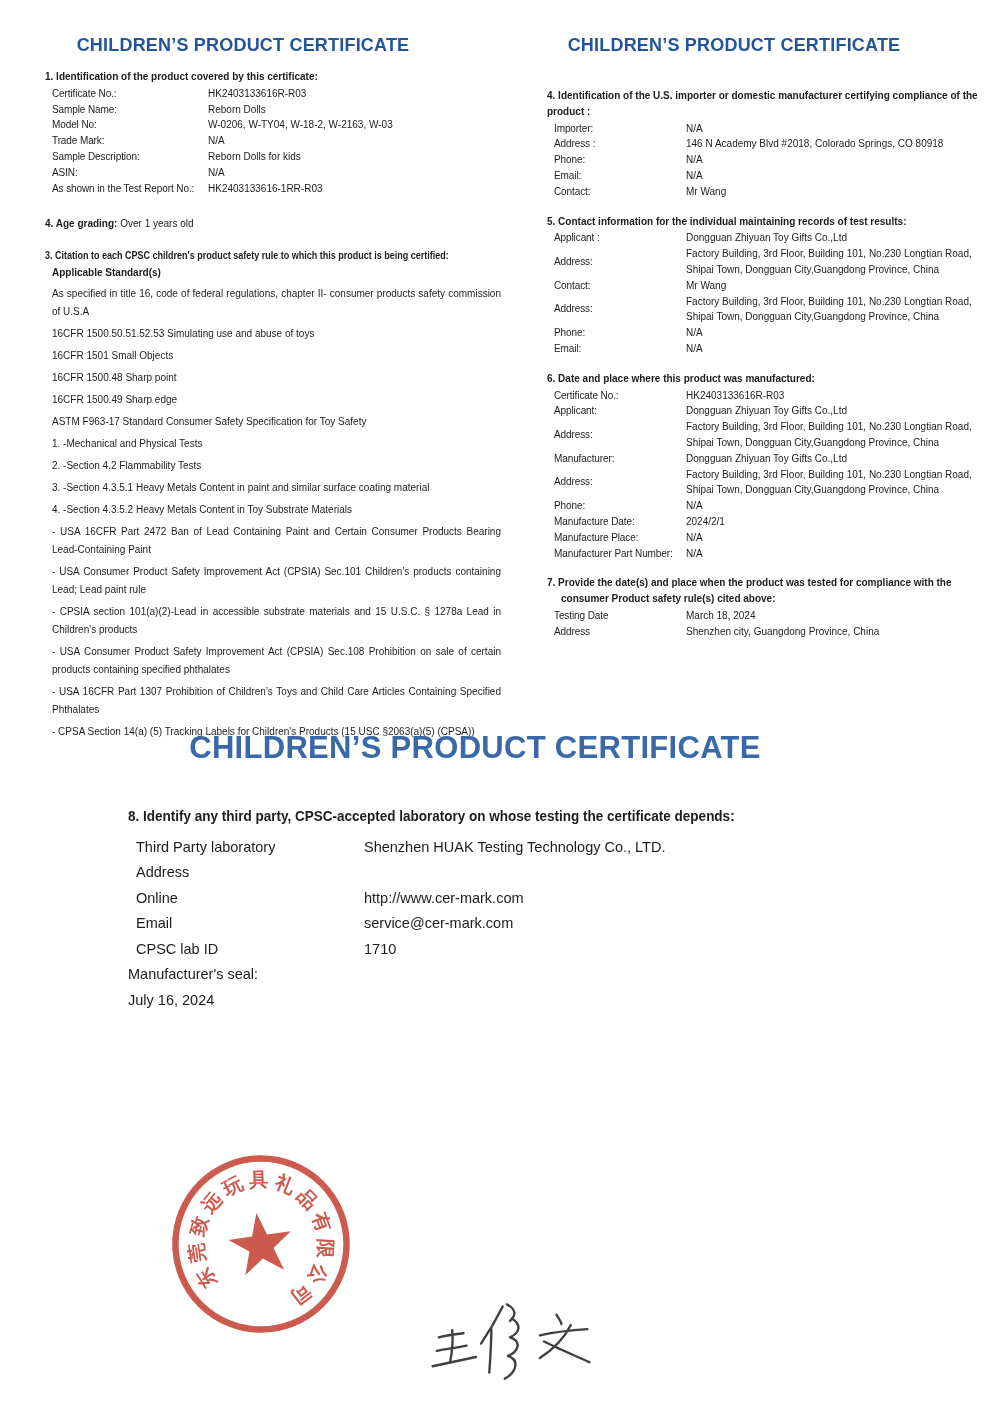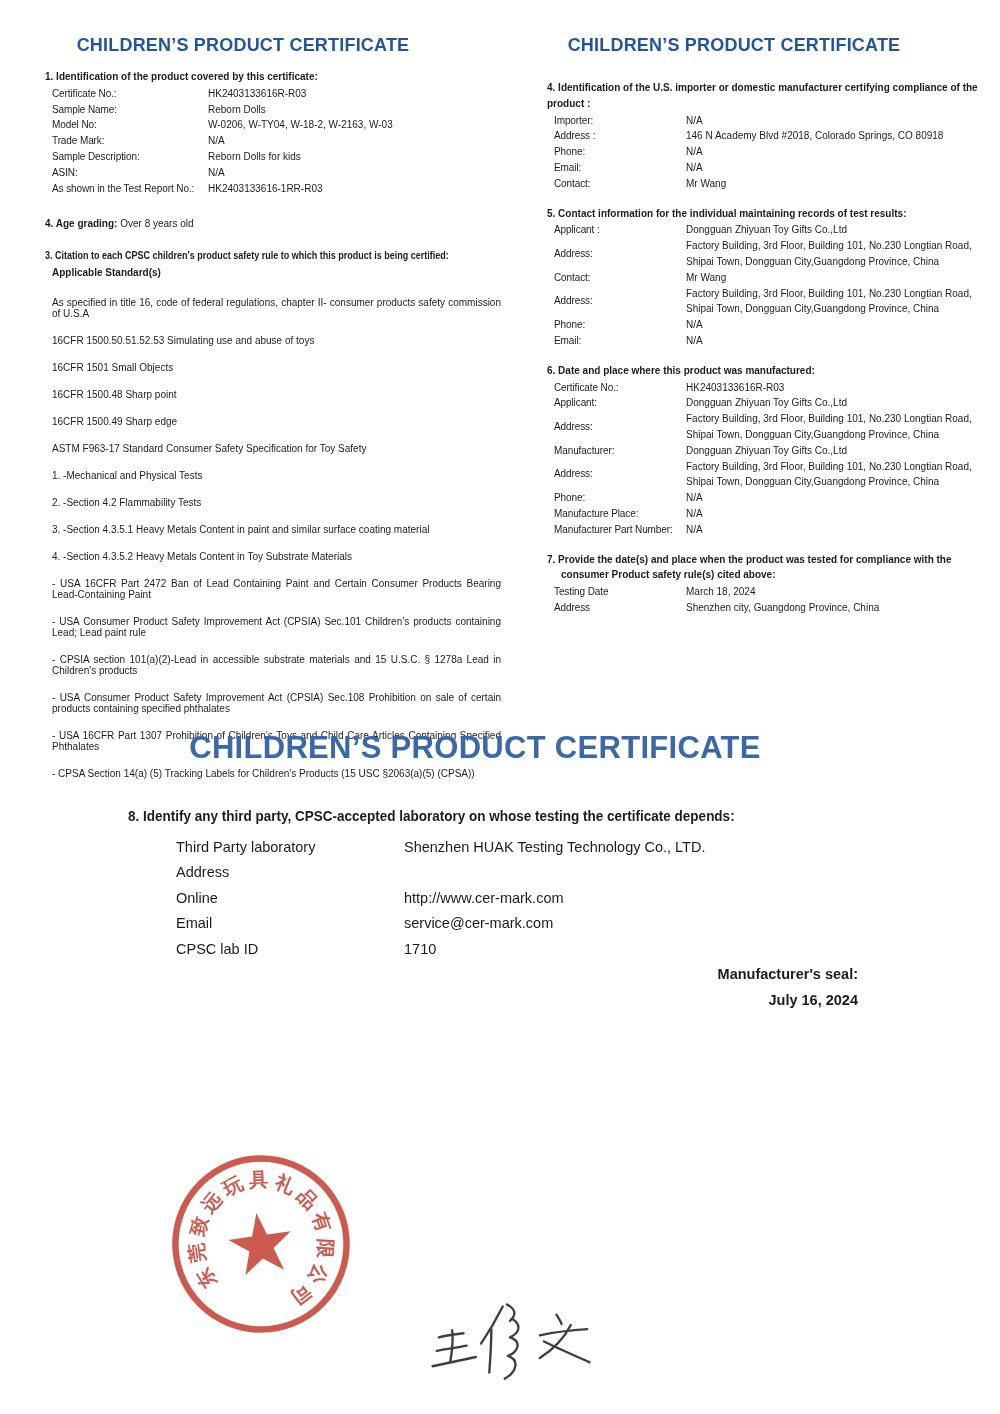--- a/index.html
+++ b/index.html
@@ -19,41 +19,41 @@
   .col-right{left:547px;width:434px;}
   .col-header{
     margin:0 0 0 0;text-align:center;font-size:18px;line-height:22px;
     font-weight:bold;color:var(--hdr);letter-spacing:.2px;
     transform:translateX(-30px);
   }
   .sec{margin-top:14px;}
   .sec-s1{margin-top:13px;}
   .sec-s2{margin-top:20px;}
   .sec-s3{margin-top:16px;}
-  .sec-s4{margin-top:24px;}
+  .sec-s4{margin-top:32px;}
   .sec-heading{font-weight:bold;margin-bottom:1px;}
   .squeeze{white-space:nowrap;transform:scaleX(.90);transform-origin:0 50%;}
   .hang{padding-left:14px;text-indent:-14px;}
   .b{font-weight:bold;}
   .kvrow{display:flex;align-items:center;padding-left:7px;gap:11px;}
   .kvlabel{flex:0 0 145px;letter-spacing:-.1px;}
   .col-right .kvlabel{flex:0 0 121px;}
   .kvvalue{flex:1 1 auto;}
   .sub-heading{font-weight:bold;padding-left:7px;}
   .items{padding-left:7px;margin-top:2px;}
-  .items .item{line-height:11px;text-align:justify;margin-top:16px;}
+  .items .item{line-height:18px;text-align:justify;margin-top:4px;}
   .big-title{
     position:absolute;top:730px;left:0;width:950px;text-align:center;
     font-size:31px;font-weight:bold;color:var(--title);letter-spacing:.3px;
   }
   .sec8{position:absolute;left:128px;top:803px;width:730px;font-size:14.5px;line-height:25.5px;}
   .sec8-heading{font-weight:bold;font-size:15px;margin-bottom:6px;}
   .sec8 .kvrow{align-items:flex-start;padding-left:8px;}
-  .sec8 .kvlabel{flex:0 0 217px;letter-spacing:0;margin-left:40px;}
-  .seal-label,.seal-date{font-weight:bold;text-align:right;}
+  .sec8 .kvlabel{flex:0 0 217px;letter-spacing:0;}
+  .seal-label,.seal-date{font-weight:normal;}
   .stamp{position:absolute;left:169px;top:1152px;width:184px;height:184px;opacity:.9;}
   .stampchar{
     font-size:21px;font-weight:bold;fill:var(--stamp);
     text-anchor:middle;dominant-baseline:central;
     font-family:"DejaVu Sans", sans-serif;
   }
   .stamp-ring{fill:none;stroke:var(--stamp);stroke-width:7;}
   .stamp-star{fill:var(--stamp);}
   .signature{position:absolute;left:424px;top:1292px;width:176px;height:98px;}
   .signature path{fill:none;stroke:var(--ink);stroke-width:2.3;stroke-linecap:round;stroke-linejoin:round;}
@@ -109,21 +109,21 @@
             <div class="kvlabel">As shown in the Test Report No.:</div>
             <div class="kvvalue">
               <div>HK2403133616-1RR-R03</div>
             </div>
           </div>
         </div>
     </div>
 
     <div class="sec sec-s2">
       <span class="b">4.  Age grading:</span>
-      <span>Over 8 years old</span>
+      <span>Over 1 years old</span>
     </div>
 
     <div class="sec sec-s3">
       <div class="sec-heading squeeze">3.  Citation to each CPSC children's product safety rule to which this product is being certified:</div>
       <div class="sub-heading">Applicable Standard(s)</div>
       <div class="items">
           <div class="item">As specified in title 16, code of federal regulations, chapter II- consumer products safety commission of U.S.A</div>
           <div class="item">16CFR 1500.50.51.52.53 Simulating use and abuse of toys</div>
           <div class="item">16CFR 1501 Small Objects</div>
           <div class="item">16CFR 1500.48 Sharp point</div>
@@ -261,20 +261,26 @@
               <div>Shipai Town, Dongguan City,Guangdong Province, China</div>
             </div>
           </div>
           <div class="kvrow">
             <div class="kvlabel">Phone:</div>
             <div class="kvvalue">
               <div>N/A</div>
             </div>
           </div>
           <div class="kvrow">
+            <div class="kvlabel">Manufacture Date:</div>
+            <div class="kvvalue">
+              <div>2024/2/1</div>
+            </div>
+          </div>
+          <div class="kvrow">
             <div class="kvlabel">Manufacture Place:</div>
             <div class="kvvalue">
               <div>N/A</div>
             </div>
           </div>
           <div class="kvrow">
             <div class="kvlabel">Manufacturer Part Number:</div>
             <div class="kvvalue">
               <div>N/A</div>
             </div>

